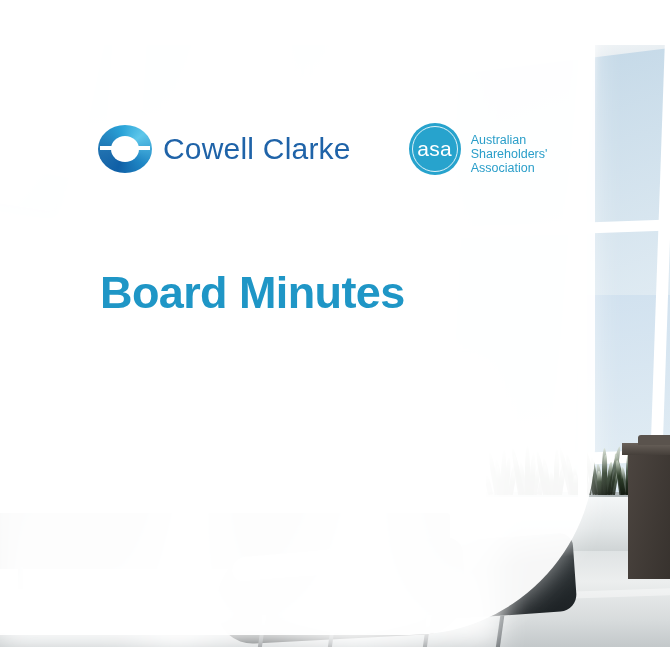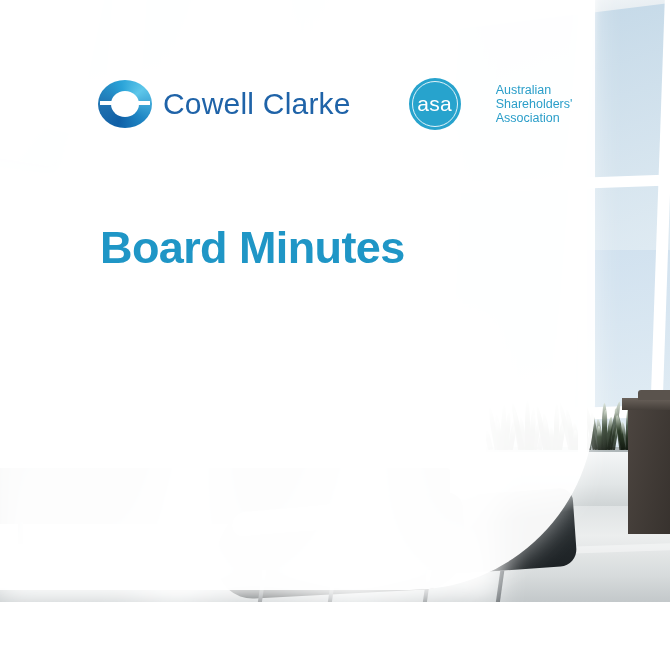--- a/index.html
+++ b/index.html
@@ -4,20 +4,21 @@
 <style>
   html,body{margin:0;padding:0;}
   body{
     width:670px;height:670px;overflow:hidden;
     font-family:"Liberation Sans", sans-serif;
     background:#ffffff;
   }
   .canvas{
     position:relative;width:670px;height:602px;overflow:hidden;
     background:#e9eef1;
+    margin-top:45px;
   }
 
   
   .photo{position:absolute;inset:0;overflow:hidden;
     background:linear-gradient(170deg,#dce7ee 0%,#eef4f7 22%,#f7fafb 48%,#eef2f4 70%,#dfe5e7 100%);}
 
   
   .pane{position:absolute;background:#d8e7f0;opacity:.85;}
   .pane.p1{left:455px;top:-10px;width:120px;height:200px;transform:skewX(-4deg);
     background:linear-gradient(160deg,#c9dcea,#e7f0f6);}
@@ -121,21 +122,21 @@
   .cc-mark{position:relative;width:54px;height:48px;margin-right:11px;}
   .cc-ring{position:absolute;inset:0;border-radius:50%;
     background:conic-gradient(from 200deg,#0f5fa6 0deg,#1f6fae 60deg,#2aa3d8 150deg,#5ec7ea 210deg,#1f86c4 290deg,#0f5fa6 360deg);}
   .cc-hole{position:absolute;left:13px;top:11px;width:28px;height:26px;border-radius:50%;
     background:#ffffff;}
   .cc-slot{position:absolute;left:2px;top:21px;width:50px;height:4px;background:#ffffff;}
   .cc-text{display:flex;flex-direction:column;line-height:1;}
   .cc-name{font-size:30px;color:#1f63a8;letter-spacing:.2px;font-weight:400;}
   .cc-sub{font-size:10px;color:#2c2c2c;letter-spacing:2.6px;font-weight:700;margin-top:5px;}
 
-  .asa-logo{display:flex;align-items:center;margin-left:58px;gap:25px;}
+  .asa-logo{display:flex;align-items:flex-end;margin-left:58px;}
   .asa-mark{position:relative;width:52px;height:52px;border-radius:50%;
     background:#27a3cd;display:flex;align-items:center;justify-content:center;}
   .asa-mark::after{content:"";position:absolute;inset:3px;border-radius:50%;
     border:1.4px solid rgba(255,255,255,.85);}
   .asa-word{color:#ffffff;font-size:21px;font-weight:400;letter-spacing:.4px;
     position:relative;z-index:2;}
   .asa-text{margin-left:10px;line-height:1.12;color:#2a9ec9;font-size:12.5px;
     font-weight:400;}
 
   

